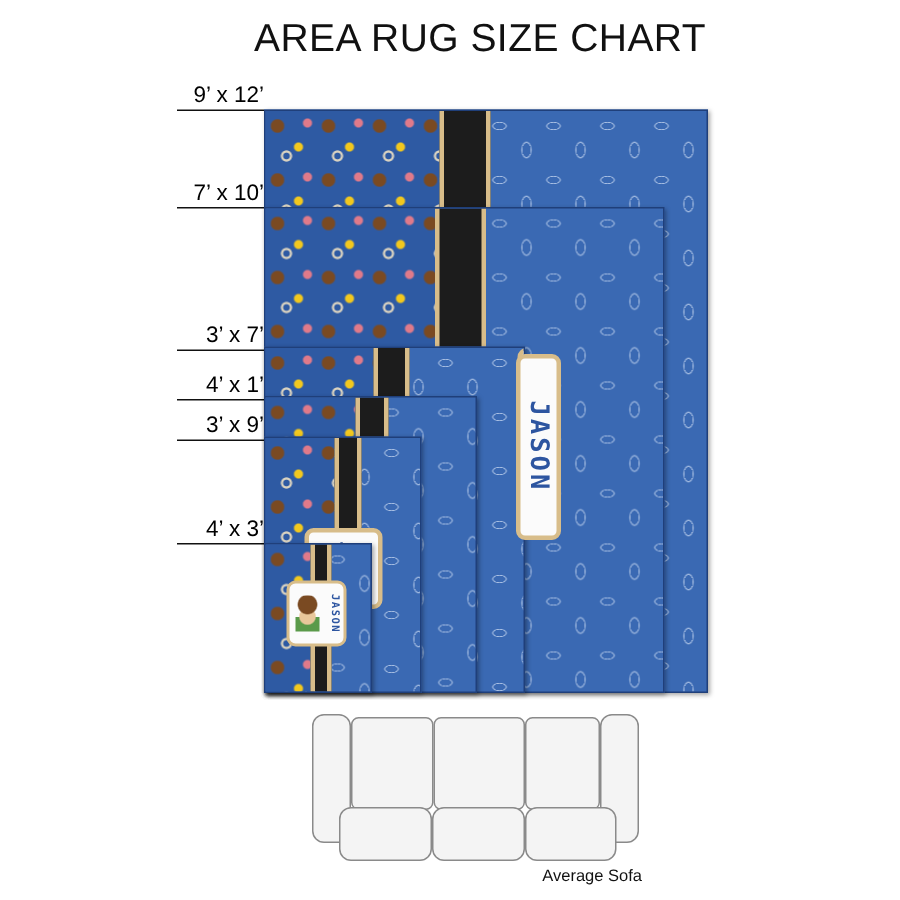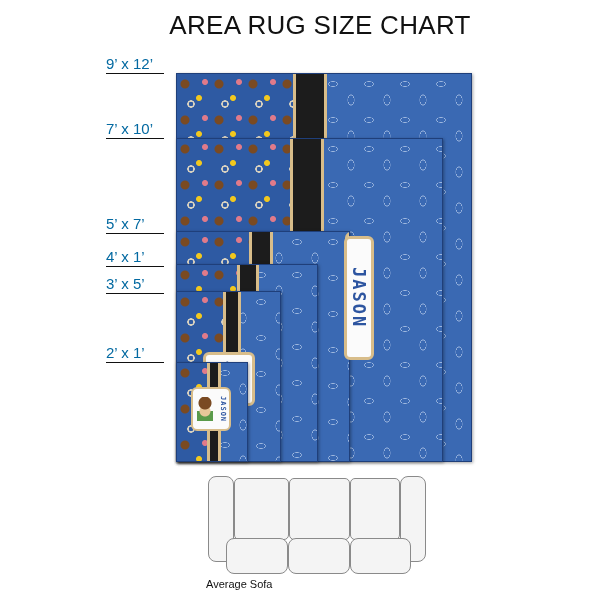--- a/index.html
+++ b/index.html
@@ -5,22 +5,22 @@
     * { box-sizing: border-box; margin: 0; padding: 0; }
     html, body { width: 600px; height: 600px; background: #ffffff; overflow: hidden; }
     body { position: relative; font-family: "Liberation Sans", sans-serif; color: #111; }
 
     .title {
       position: absolute; left: 0; top: 10px; width: 640px;
       text-align: center; font-size: 26px; letter-spacing: 0.3px; color: #111;
     }
 
     .size-label {
-      position: absolute; left: 106px; width: 58px;
-      font-size: 15px; text-align: left; color: #0369a1;
+      position: absolute; left: 118px; width: 58px;
+      font-size: 15px; text-align: right; color: #000000;
       border-bottom: 1.5px solid #111; padding-bottom: 1px; line-height: 16px;
     }
 
     .rug {
       position: absolute;
       left: 176px;
       bottom: 138px;
       border: 1px solid #1f3f7a;
       box-shadow: 1px 1px 3px rgba(0,0,0,0.35);
       overflow: hidden;
@@ -62,34 +62,34 @@
     }
 
     .sofa {
       position: absolute; left: 206px; top: 472px; width: 222px; height: 100px;
     }
     .sofa .part {
       position: absolute; background: #f4f4f4; border: 1px solid #8a8a8a; border-radius: 5px;
     }
     .sofa-label {
       position: absolute; left: 206px; top: 578px; width: 222px;
-      text-align: left; font-size: 11px; color: #111;
+      text-align: right; font-size: 11px; color: #111;
     }
   </style>
 </head>
 <body>
 
 <div class="title">AREA RUG SIZE CHART</div>
 
 <div class="size-label" style="top:56px">9’ x 12’</div>
 <div class="size-label" style="top:121px">7’ x 10’</div>
-<div class="size-label" style="top:216px">5’ x 7’</div>
+<div class="size-label" style="top:216px">3’ x 7’</div>
 <div class="size-label" style="top:249px">4’ x 1’</div>
-<div class="size-label" style="top:276px">3’ x 5’</div>
-<div class="size-label" style="top:345px">2’ x 1’</div>
+<div class="size-label" style="top:276px">3’ x 9’</div>
+<div class="size-label" style="top:345px">4’ x 3’</div>
 
 <div class="rug" style="width:296px;height:389px">
   <div class="western" style="width:116px"></div>
   <div class="stripe" style="left:116px;width:34px"></div>
 </div>
 
 <div class="rug" style="width:267px;height:324px">
   <div class="western" style="width:113px"></div>
   <div class="stripe" style="left:113px;width:34px"></div>
 </div>

